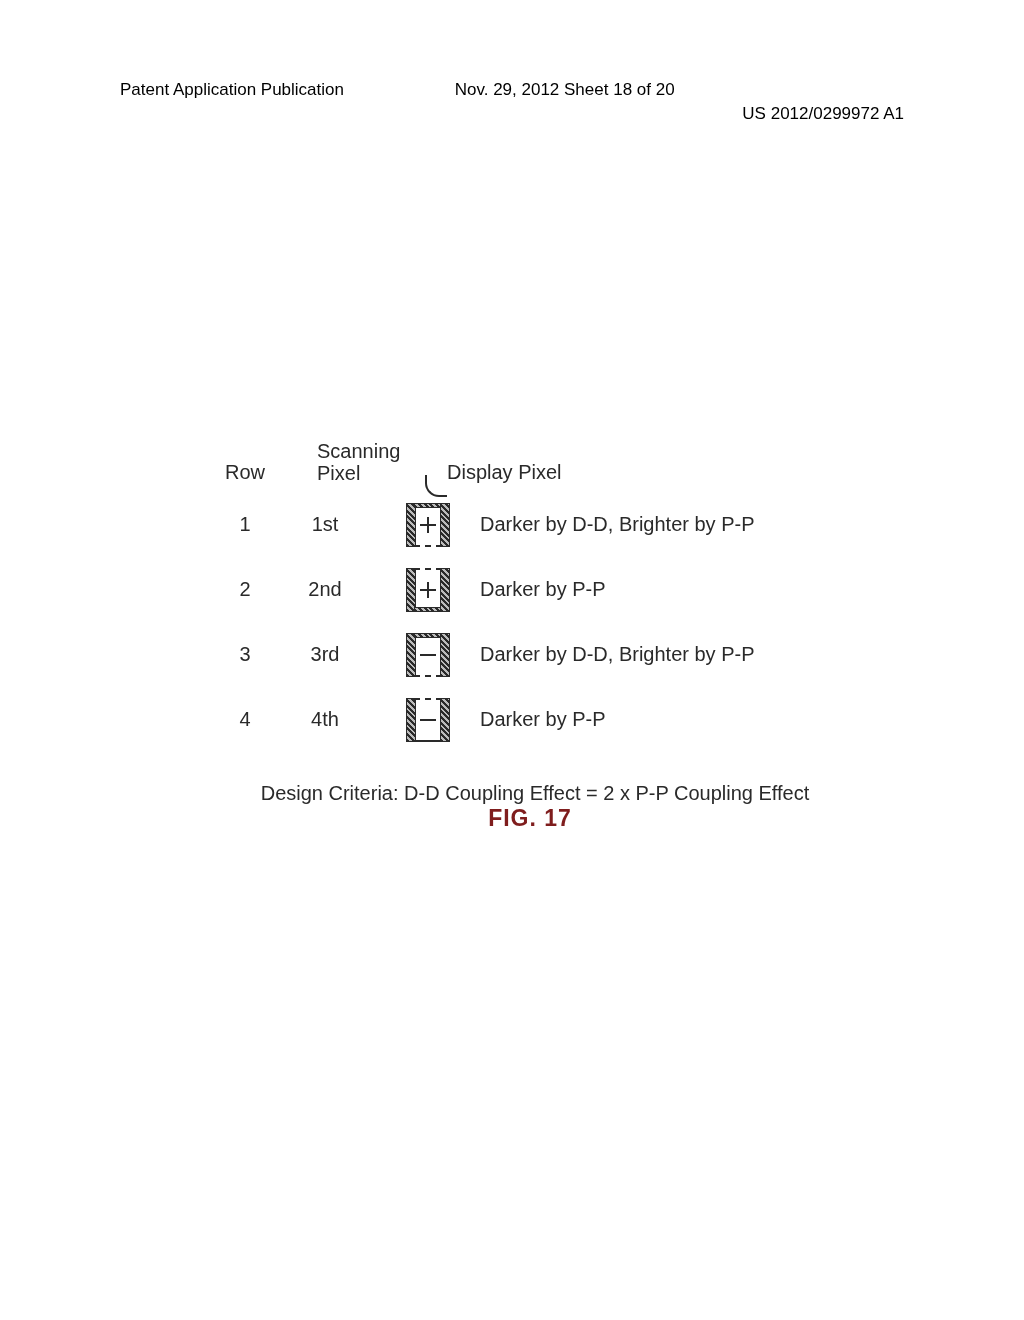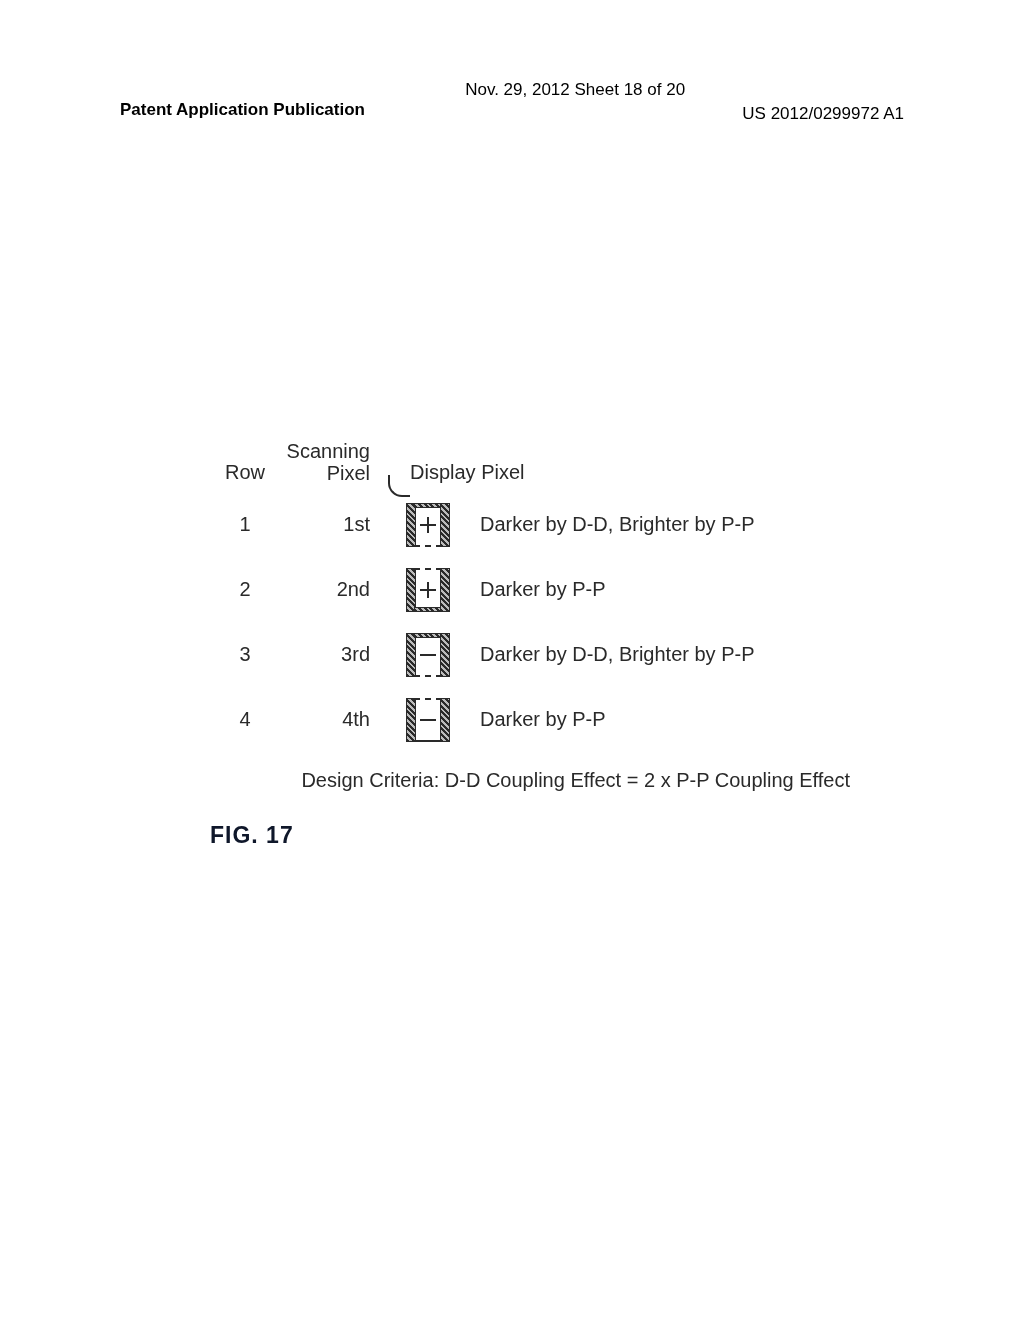--- a/index.html
+++ b/index.html
@@ -18,22 +18,21 @@
       position: absolute;
       top: 80px;
       left: 0;
       right: 0;
       display: flex;
       justify-content: space-between;
       padding: 0 120px;
       font-size: 17px;
     }
     .header-left {
-      font-weight: bold;
-      margin-top: 20px;
+      font-weight: normal;
     }
     .header-center {
       font-weight: normal;
       margin-left: 43px;
     }
     .header-right {
       font-weight: normal;
       margin-top: 24px;
     }
     .figure-area {
@@ -48,22 +47,23 @@
       margin-bottom: 8px;
       font-size: 20px;
       color: #2a2a2a;
     }
     .col-row {
       width: 70px;
       text-align: center;
     }
     .col-order {
       width: 90px;
-      text-align: right;
+      text-align: left;
       line-height: 1.1;
+      margin-left: 37px;
     }
     .col-pixel {
       margin-left: 40px;
       position: relative;
     }
     .leader {
       position: absolute;
       left: -22px;
       top: 14px;
       width: 22px;
@@ -78,21 +78,21 @@
       height: 65px;
       font-size: 20px;
       color: #2a2a2a;
     }
     .cell-row {
       width: 70px;
       text-align: center;
     }
     .cell-order {
       width: 90px;
-      text-align: right;
+      text-align: center;
     }
     .cell-pixel {
       width: 56px;
       margin-left: 30px;
       position: relative;
     }
     .pixel-box {
       width: 44px;
       height: 44px;
       margin: 0 auto;
@@ -151,31 +151,31 @@
       position: absolute;
       top: 50%;
       left: 50%;
       transform: translate(-50%, -50%);
     }
     .cell-desc {
       margin-left: 24px;
       flex: 1;
     }
     .criteria {
-      margin-top: 17px;
+      margin-top: 30px;
       font-size: 20px;
       color: #2a2a2a;
-      text-align: right;
+      text-align: center;
       margin-left: 10px;
     }
     .fig-label {
-      margin-top: 30px;
+      text-align: center;
       font-size: 23px;
       font-weight: bold;
-      color: #0f172a;
+      color: #7f1d1d;
       letter-spacing: 1px;
     }
   </style>
 </head>
 <body>
 
 <div class="header">
   <span class="header-left">Patent Application Publication</span>
   <span class="header-center">Nov. 29, 2012  Sheet 18 of 20</span>
   <span class="header-right">US 2012/0299972 A1</span>

